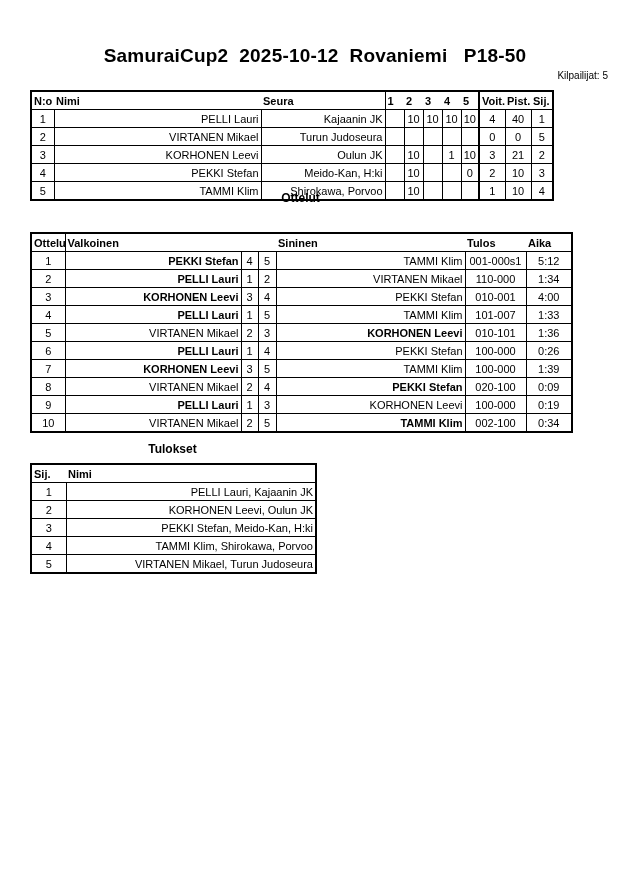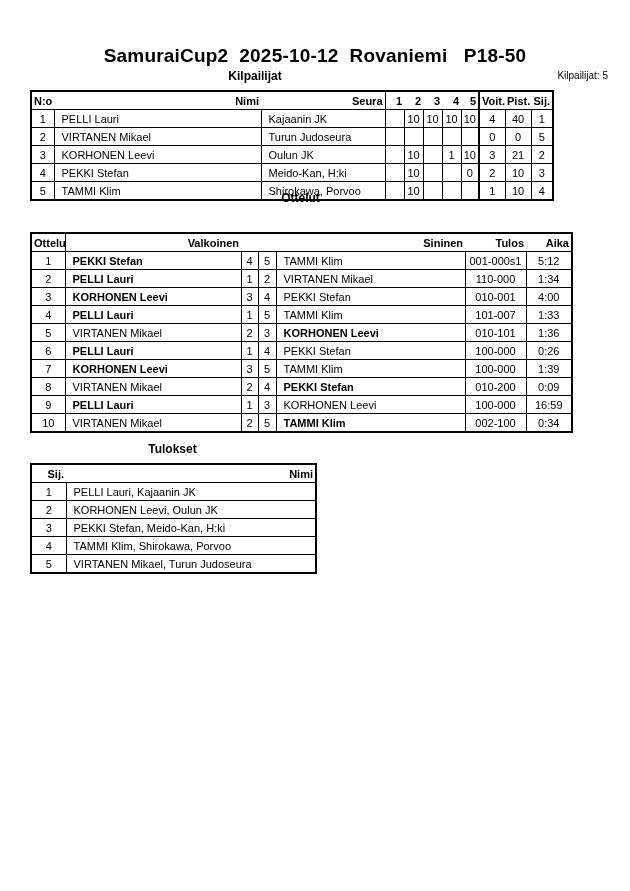--- a/index.html
+++ b/index.html
@@ -40,43 +40,42 @@
   }
   #t1 { top: 90px;  left: 30px; width: 522px; }
   #t2 { top: 232px; left: 30px; width: 541px; }
   #t3 { top: 463px; left: 30px; width: 285px; }
 
   .tbl th {
     border: none;
     font-size: 11px; font-weight: bold;
     height: 17px; padding: 0 2px;
     white-space: nowrap; overflow: hidden;
-    text-align: right; vertical-align: middle;
+    text-align: left; vertical-align: middle;
   }
   .tbl td {
     border: 1px solid #000;
     font-size: 11px; font-weight: normal;
     height: 17px; padding: 0 2px;
     white-space: nowrap; overflow: hidden;
     text-align: center; vertical-align: middle;
   }
-  .tbl td.l { text-align: left; padding-left: 7px; }
+  .tbl td.l { text-align: right; padding-left: 7px; }
   .tbl th.hl { text-align: left; padding-left: 2px; }
   .tbl .b { font-weight: bold; }
   #t1 th.bl { border-left: 1px solid #000; }
   #t1 th.thick, #t1 td.thick { border-left: 2px solid #000; }
   #t2 th.br { border-right: 1px solid #000; }
 </style>
 </head>
 <body>
 
 <div class="page">
 
   <div id="title">SamuraiCup2  2025-10-12  Rovaniemi   P18-50</div>
-  <div id="subtitle">Kilpailijat</div>
   <div id="note">Kilpailijat: 5</div>
 
   <table id="t1" class="tbl">
     <colgroup>
       <col style="width:23px">
         <col style="width:207px">
         <col style="width:124px">
       <col style="width:19px">
         <col style="width:19px">
         <col style="width:19px">
@@ -256,31 +255,31 @@
           <td class="l">TAMMI Klim</td>
           <td>100-000</td>
           <td>1:39</td>
         </tr>
         <tr>
           <td>8</td>
           <td class="l">VIRTANEN Mikael</td>
           <td>2</td>
           <td>4</td>
           <td class="l b">PEKKI Stefan</td>
-          <td>010-200</td>
+          <td>020-100</td>
           <td>0:09</td>
         </tr>
         <tr>
           <td>9</td>
           <td class="l b">PELLI Lauri</td>
           <td>1</td>
           <td>3</td>
           <td class="l">KORHONEN Leevi</td>
           <td>100-000</td>
-          <td>16:59</td>
+          <td>0:19</td>
         </tr>
         <tr>
           <td>10</td>
           <td class="l">VIRTANEN Mikael</td>
           <td>2</td>
           <td>5</td>
           <td class="l b">TAMMI Klim</td>
           <td>002-100</td>
           <td>0:34</td>
         </tr>

